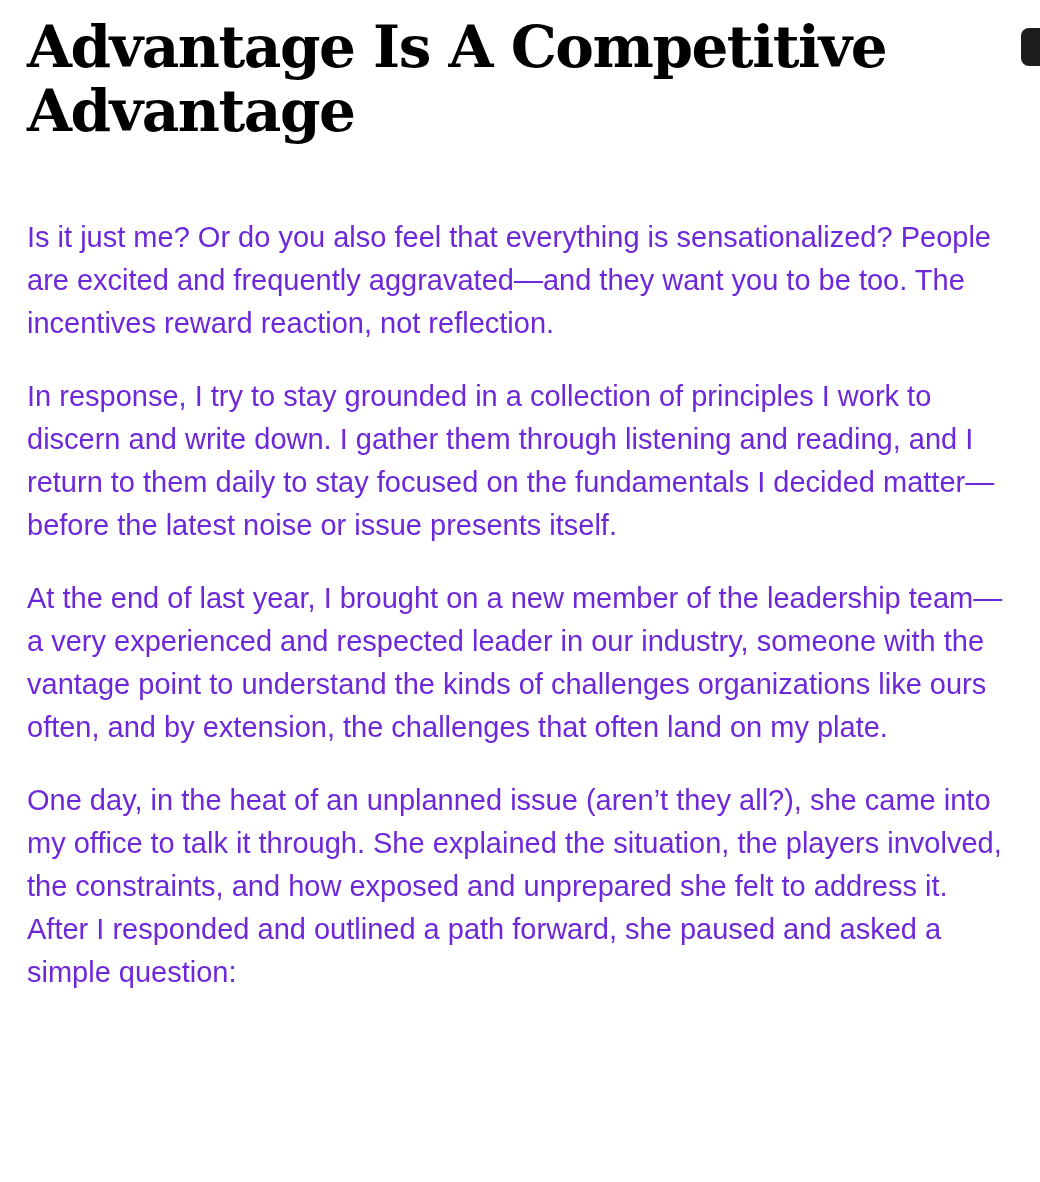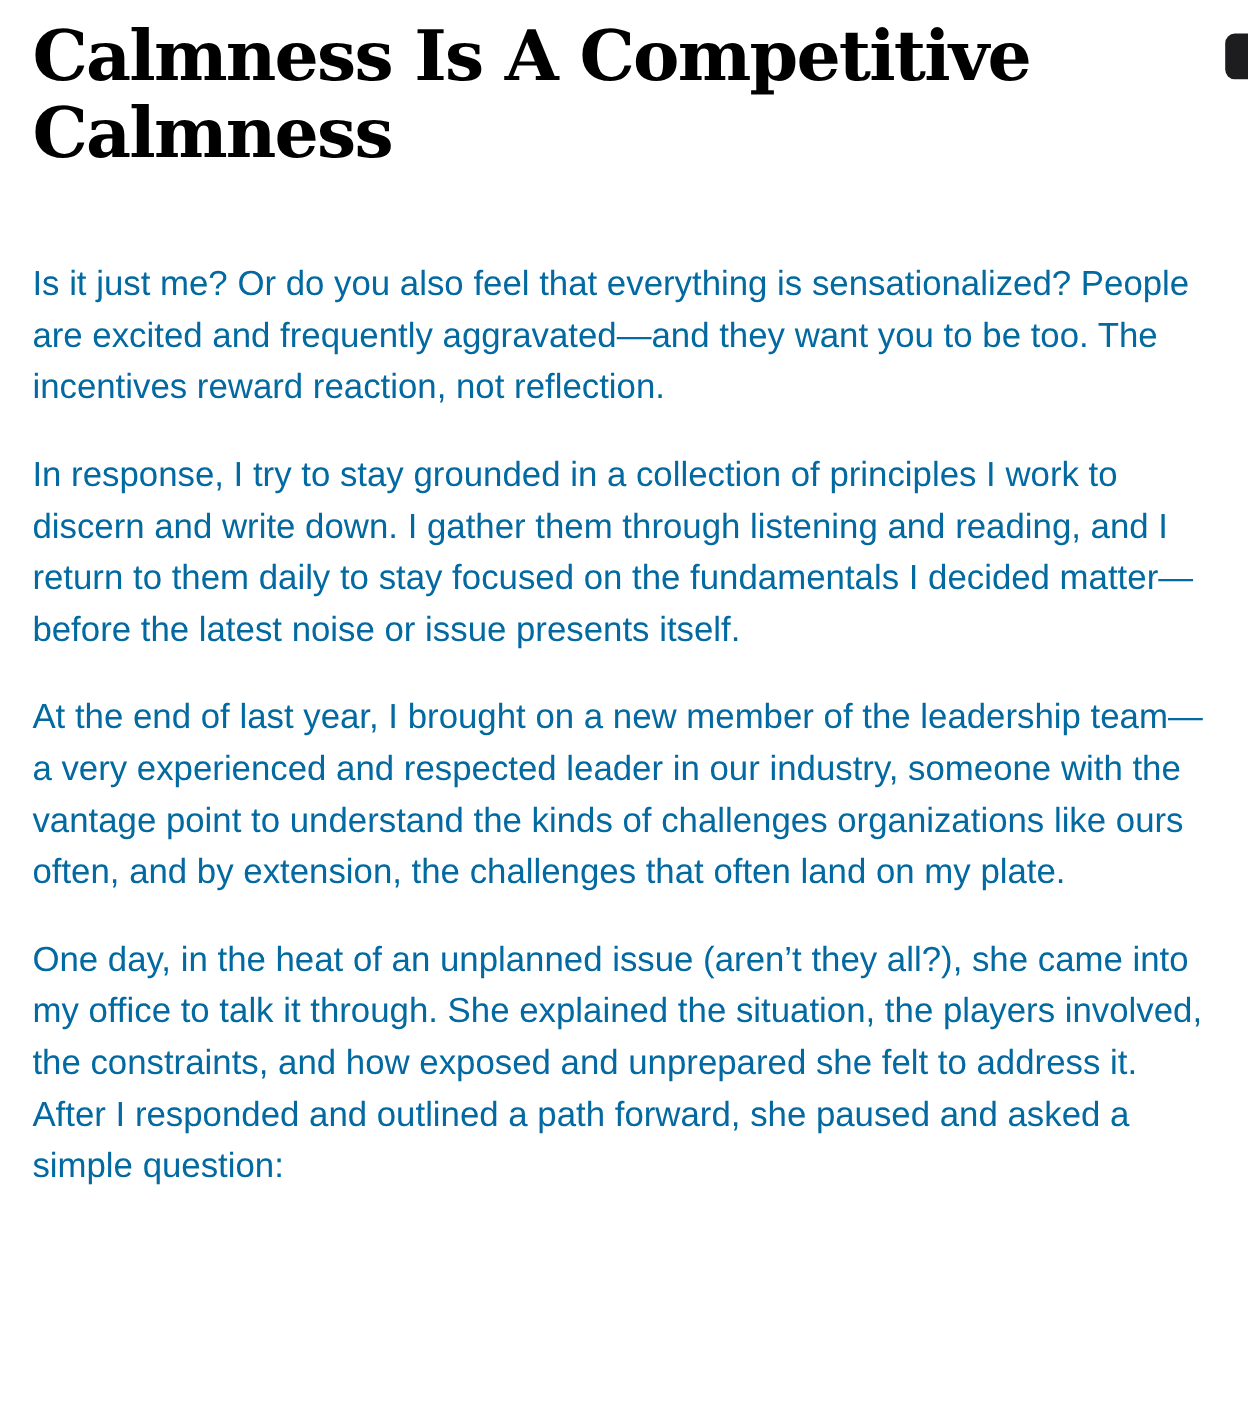--- a/index.html
+++ b/index.html
@@ -28,42 +28,42 @@
     line-height: 1.1;
     letter-spacing: -1.5px;
     color: #000000;
     max-width: 900px;
   }
   .body-text p {
     margin: 0 0 30px 0;
     font-size: 29px;
     line-height: 43px;
     letter-spacing: 0px;
-    color: #0369a1;
+    color: #6d28d9;
     max-width: 990px;
   }
   .corner-widget {
     position: absolute;
     top: 28px;
     right: 0;
     width: 19px;
     height: 38px;
     background: #1d1d1f;
     border-radius: 8px 0 0 8px;
     cursor: pointer;
   }
 </style>
 </head>
 <body>
 
 <div class="page">
 
   <div class="corner-widget"></div>
 
-  <h1 class="title">Calmness Is A Competitive Calmness</h1>
+  <h1 class="title">Advantage Is A Competitive Advantage</h1>
 
   <div class="body-text">
     <p>Is it just me? Or do you also feel that everything is sensationalized? People are excited and frequently aggravated—and they want you to be too. The incentives reward reaction, not reflection.</p>
     <p>In response, I try to stay grounded in a collection of principles I work to discern and write down. I gather them through listening and reading, and I return to them daily to stay focused on the fundamentals I decided matter—before the latest noise or issue presents itself.</p>
     <p>At the end of last year, I brought on a new member of the leadership team—a very experienced and respected leader in our industry, someone with the vantage point to understand the kinds of challenges organizations like ours often, and by extension, the challenges that often land on my plate.</p>
     <p>One day, in the heat of an unplanned issue (aren’t they all?), she came into my office to talk it through. She explained the situation, the players involved, the constraints, and how exposed and unprepared she felt to address it. After I responded and outlined a path forward, she paused and asked a simple question:</p>
   </div>
 
 </div>
 

